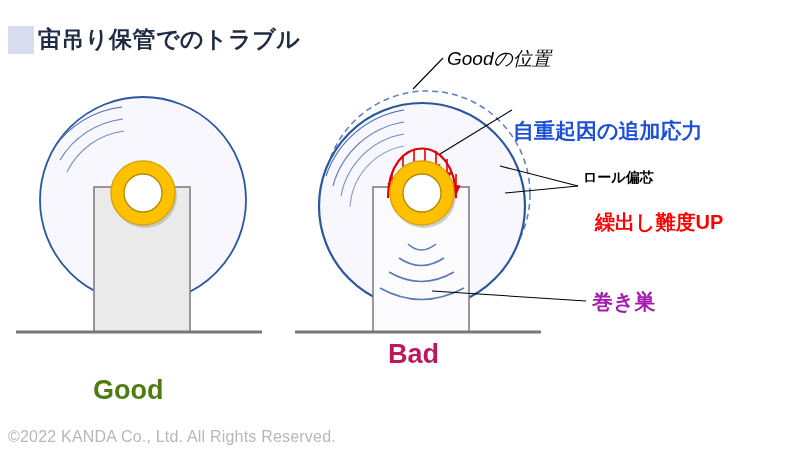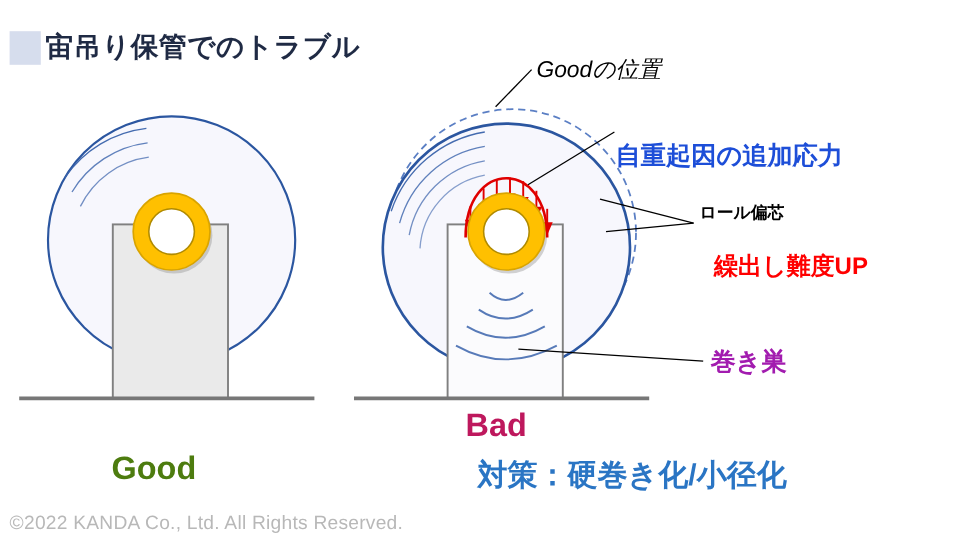--- a/index.html
+++ b/index.html
@@ -233,21 +233,20 @@
   </svg>
 
   <div class="cap" id="cap-good">Good</div>
   <div class="cap" id="cap-bad">Bad</div>
 
   <div class="cap" id="lbl-good-pos">Goodの位置</div>
   <div class="cap" id="lbl-stress">自重起因の追加応力</div>
   <div class="cap" id="lbl-eccentric">ロール偏芯</div>
   <div class="cap" id="lbl-difficulty">繰出し難度UP</div>
   <div class="cap" id="lbl-voids">巻き巣</div>
-  <div class="cap" id="lbl-countermeasure">対策：硬巻き化/小径化</div>
 
   <div class="deco" id="deco-1"></div>
   <div class="deco" id="deco-2"></div>
   <div class="deco" id="deco-3"></div>
 
   <div id="footer">©2022 KANDA Co., Ltd. All Rights Reserved.</div>
 
 </div>
 
 </body></html>

